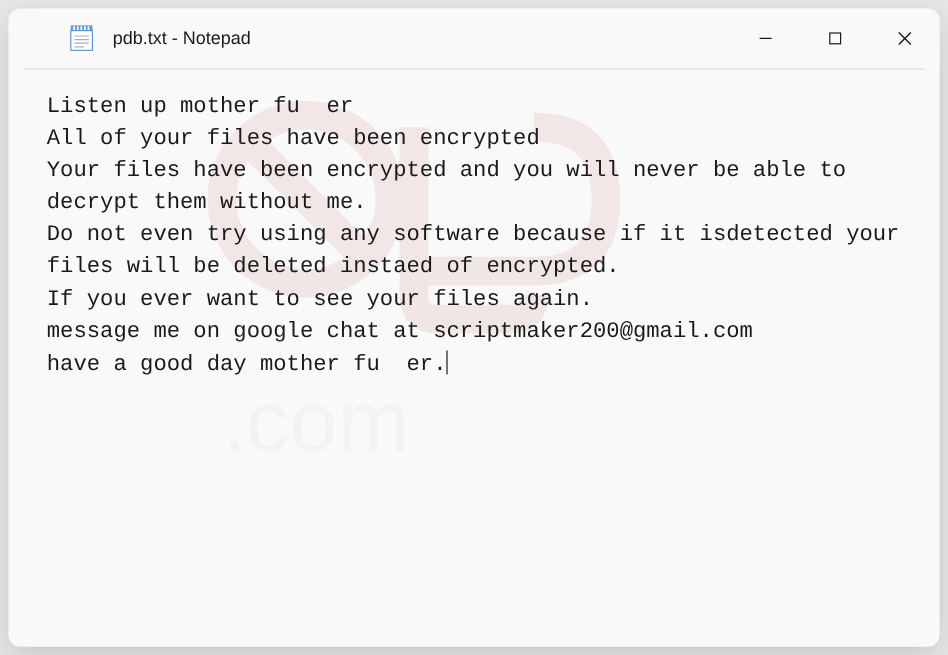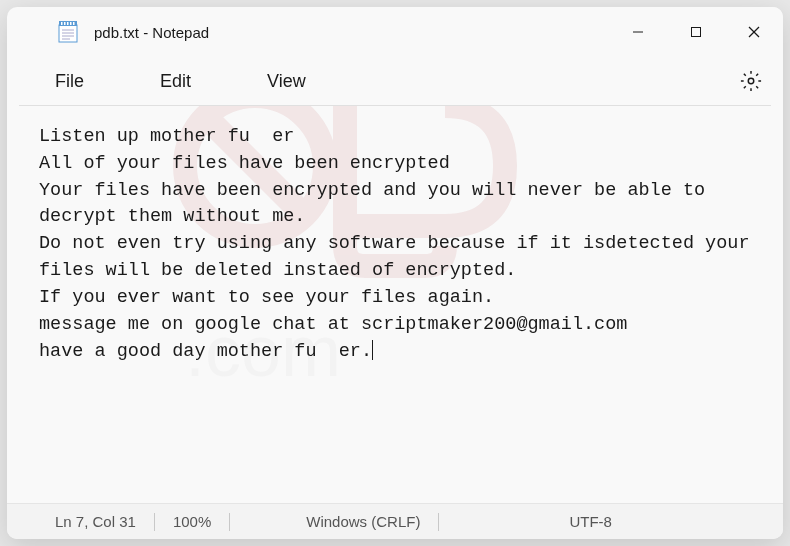--- a/index.html
+++ b/index.html
@@ -211,48 +211,25 @@
       </div>
       <div class="win-ctrl close">
         <svg width="12" height="12" viewBox="0 0 12 12">
             <line x1="1" y1="1" x2="11" y2="11" stroke="currentColor" stroke-width="1.2"></line>
             <line x1="11" y1="1" x2="1" y2="11" stroke="currentColor" stroke-width="1.2"></line>
           </svg>
       </div>
     </div>
   </div>
 
-  <div class="menubar">
-    <div class="menu-item">File</div>
-    <div class="menu-item">Edit</div>
-    <div class="menu-item">View</div>
-    <div class="menu-spacer"></div>
-    <div class="settings-btn">
-      <svg width="22" height="22" viewBox="0 0 24 24" fill="none" stroke="#1a1a1a" stroke-width="1.6">
-        <circle cx="12" cy="12" r="3"></circle>
-        <path d="M12 1v3M12 20v3M4.2 4.2l2.1 2.1M17.7 17.7l2.1 2.1M1 12h3M20 12h3M4.2 19.8l2.1-2.1M17.7 6.3l2.1-2.1"></path>
-      </svg>
-    </div>
-  </div>
 
   <div class="divider"></div>
 
   <div class="editor"><span>Listen up mother fu  er
 All of your files have been encrypted
 Your files have been encrypted and you will never be able to decrypt them without me.
 Do not even try using any software because if it isdetected your files will be deleted instaed of encrypted.
 If you ever want to see your files again.
 message me on google chat at scriptmaker200@gmail.com
 have a good day mother fu  er.</span><span class="cursor"></span></div>
 
-  <div class="statusbar">
-    <div class="status-seg">Ln 7, Col 31</div>
-    <div class="status-sep"></div>
-    <div class="status-seg">100%</div>
-    <div class="status-sep"></div>
-    <div class="status-spacer"></div>
-    <div class="status-seg">Windows (CRLF)</div>
-    <div class="status-sep"></div>
-    <div class="status-spacer2"></div>
-    <div class="status-seg">UTF-8</div>
-  </div>
 
 </div>
 
 </body></html>

